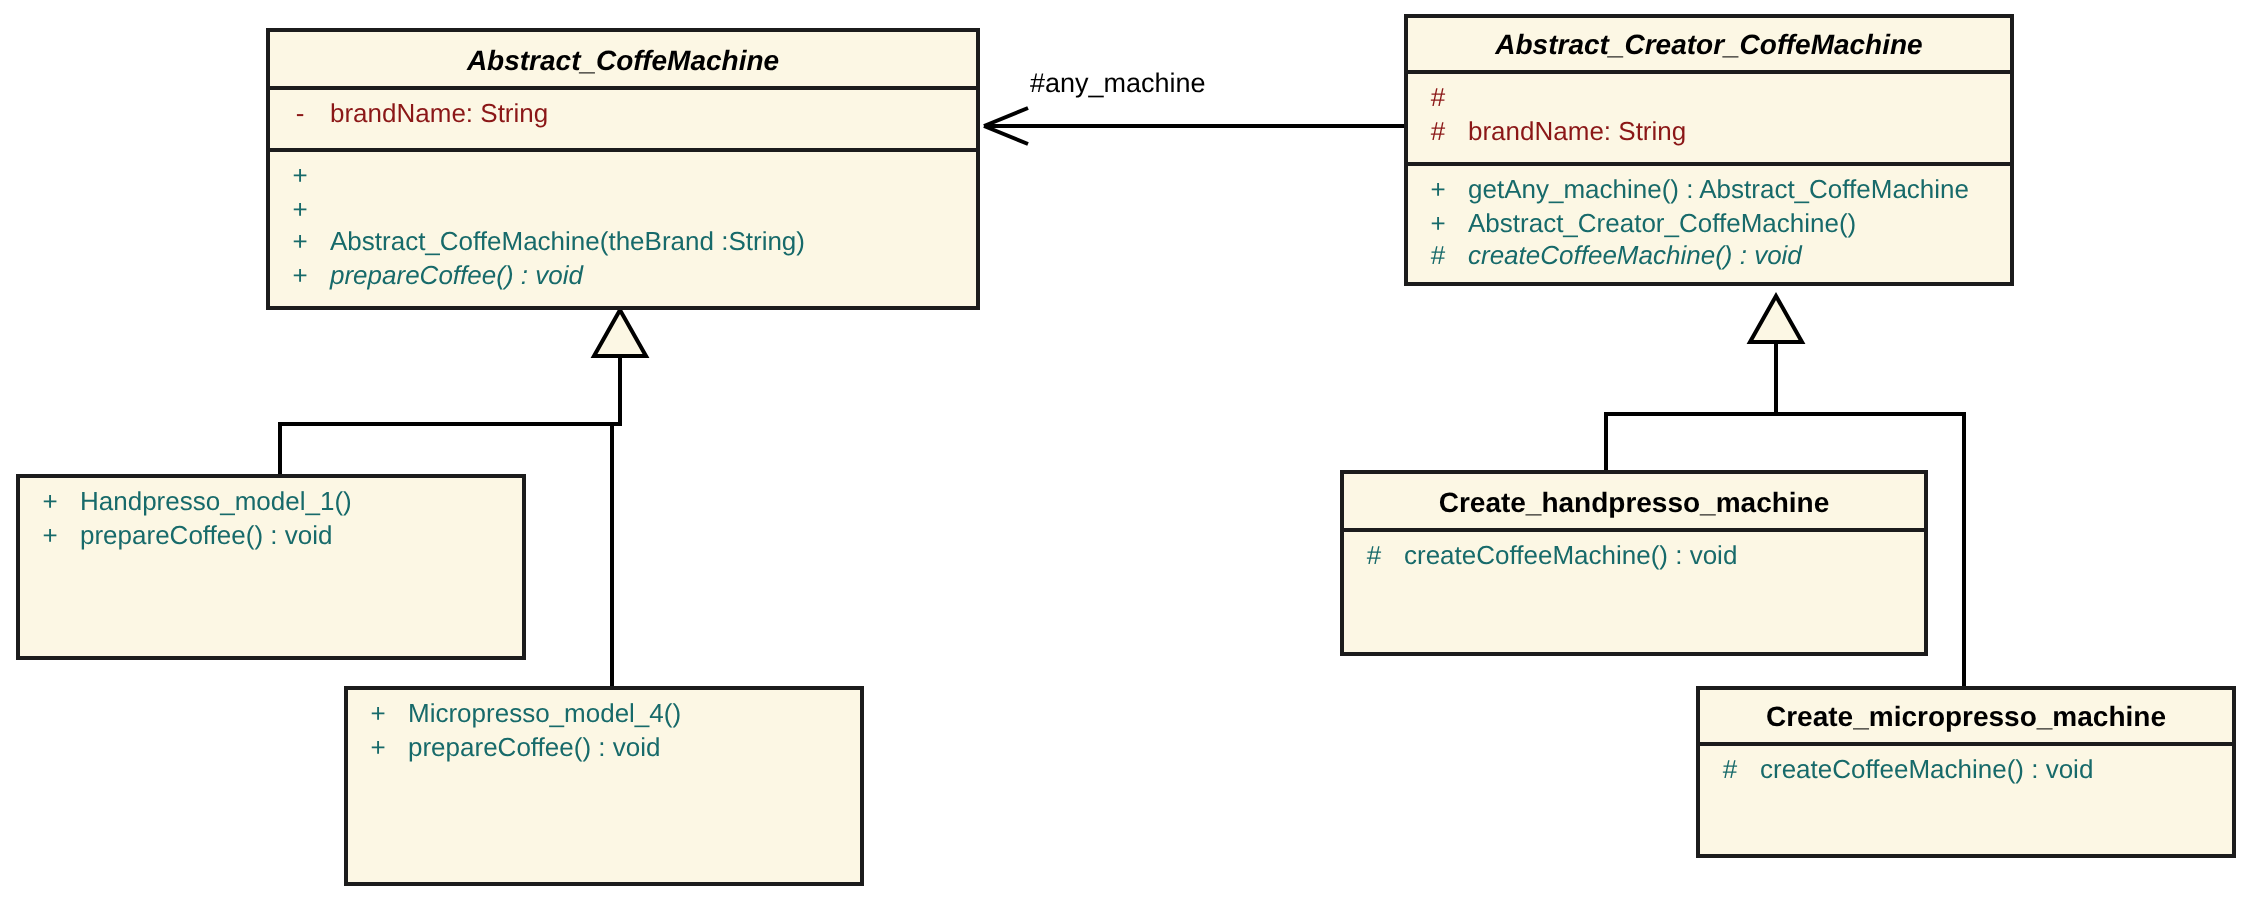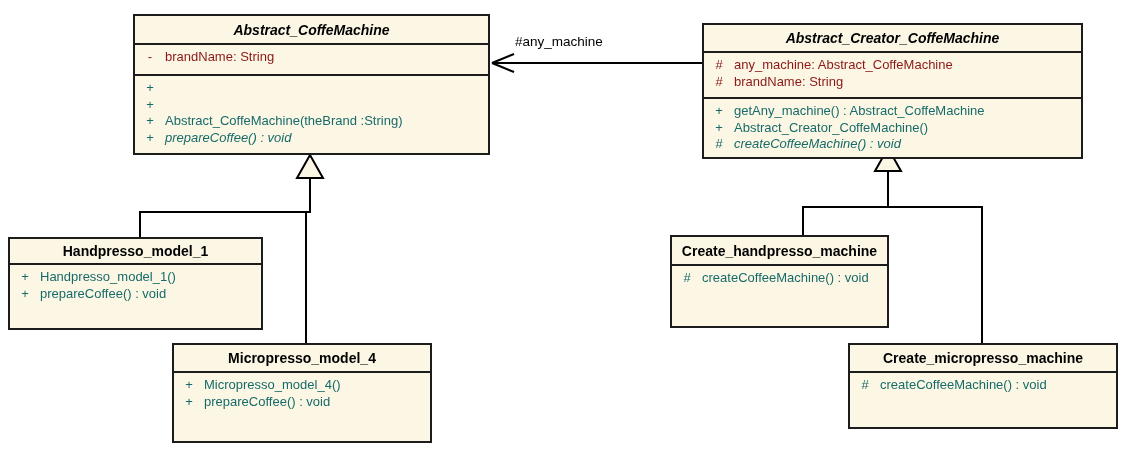--- a/index.html
+++ b/index.html
@@ -77,26 +77,25 @@
         <span class="vis">+</span>
         <span class="mtext">Abstract_CoffeMachine(theBrand :String)</span>
       </div>
       <div class="row method it">
         <span class="vis">+</span>
         <span class="mtext">prepareCoffee() : void</span>
       </div>
     </div>
   </div>
 
-  <div class="cls" style="left:702px;top:23px;width:381px;height:136px">
+  <div class="cls" style="left:702px;top:7px;width:305px;height:136px">
     <div class="cls-title abstract-name" style="height:28px">Abstract_Creator_CoffeMachine</div>
     <div class="comp" style="height:44px">
       <div class="row attr">
         <span class="vis">#</span>
-        <span class="mtext">any_machine: Abstract_CoffeMachine</span>
       </div>
       <div class="row attr">
         <span class="vis">#</span>
         <span class="mtext">brandName: String</span>
       </div>
     </div>
     <div class="comp sep grow">
       <div class="row method">
         <span class="vis">+</span>
         <span class="mtext">getAny_machine() : Abstract_CoffeMachine</span>
@@ -106,48 +105,46 @@
         <span class="mtext">Abstract_Creator_CoffeMachine()</span>
       </div>
       <div class="row method it">
         <span class="vis">#</span>
         <span class="mtext">createCoffeeMachine() : void</span>
       </div>
     </div>
   </div>
 
   <div class="cls" style="left:8px;top:237px;width:255px;height:93px">
-    <div class="cls-title" style="height:26px">Handpresso_model_1</div>
     <div class="comp grow">
       <div class="row method">
         <span class="vis">+</span>
         <span class="mtext">Handpresso_model_1()</span>
       </div>
       <div class="row method">
         <span class="vis">+</span>
         <span class="mtext">prepareCoffee() : void</span>
       </div>
     </div>
   </div>
 
   <div class="cls" style="left:172px;top:343px;width:260px;height:100px">
-    <div class="cls-title" style="height:28px">Micropresso_model_4</div>
     <div class="comp grow">
       <div class="row method">
         <span class="vis">+</span>
         <span class="mtext">Micropresso_model_4()</span>
       </div>
       <div class="row method">
         <span class="vis">+</span>
         <span class="mtext">prepareCoffee() : void</span>
       </div>
     </div>
   </div>
 
-  <div class="cls" style="left:670px;top:235px;width:219px;height:93px">
+  <div class="cls" style="left:670px;top:235px;width:294px;height:93px">
     <div class="cls-title" style="height:29px">Create_handpresso_machine</div>
     <div class="comp grow">
       <div class="row method">
         <span class="vis">#</span>
         <span class="mtext">createCoffeeMachine() : void</span>
       </div>
     </div>
   </div>
 
   <div class="cls" style="left:848px;top:343px;width:270px;height:86px">

